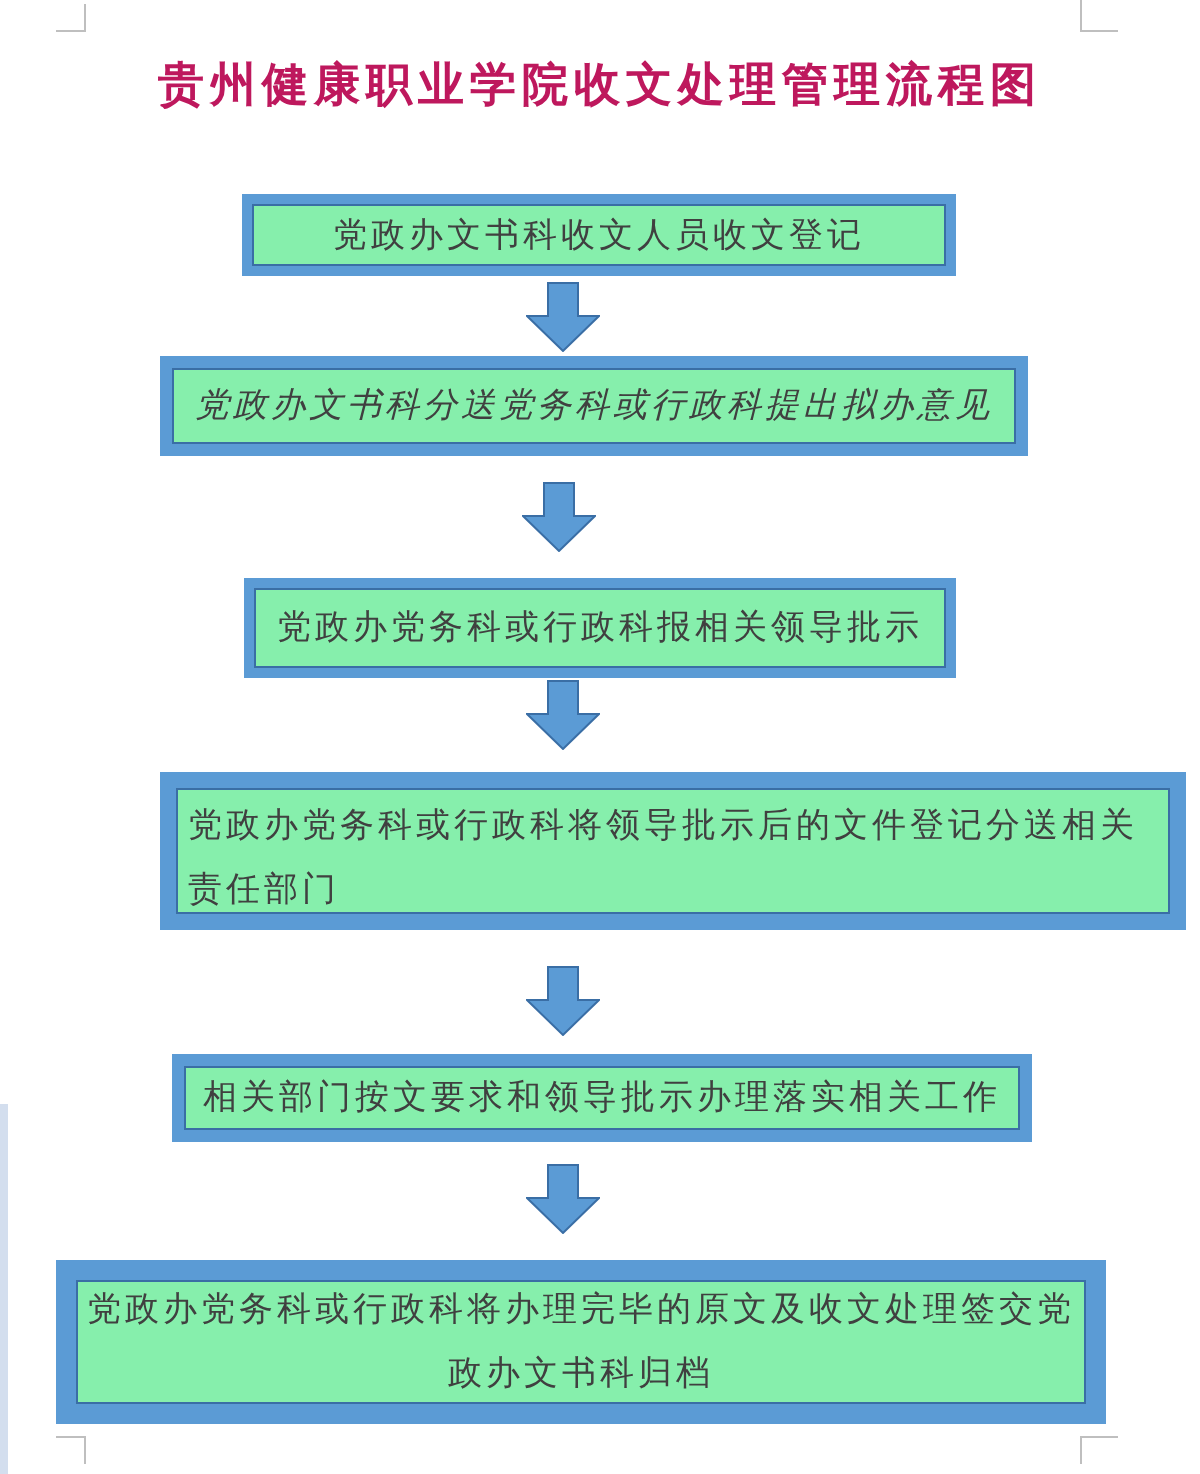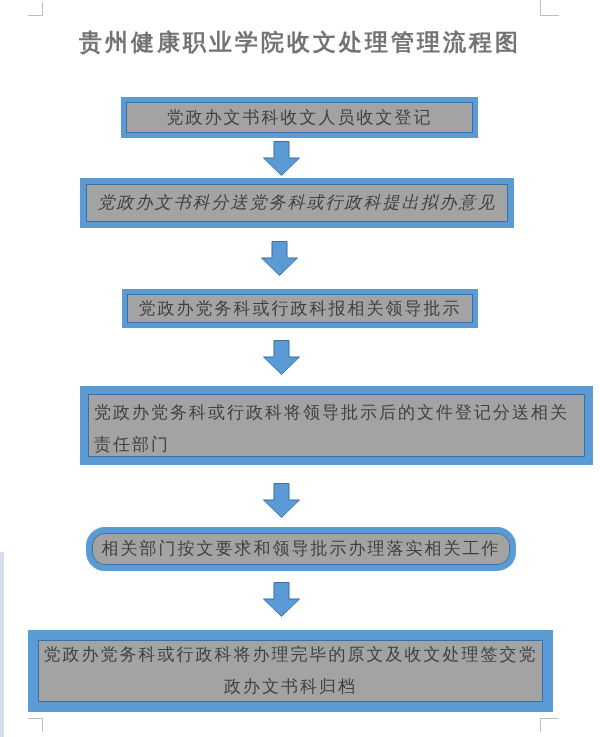--- a/index.html
+++ b/index.html
@@ -8,41 +8,41 @@
     background:#ffffff;
     font-family:"Liberation Serif","DejaVu Serif",serif;
     position:relative;
     overflow:hidden;
   }
   .page { position:absolute; left:0; top:0; width:600px; height:737px; background:var(--page-bg,#ffffff); }
 
   .title {
     position:absolute; top:27px; left:0; width:100%;
     text-align:center; font-size:23px; font-weight:bold;
-    letter-spacing:3px; color:#737373;
+    letter-spacing:3px; color:#be185d;
     white-space:nowrap;
   }
 
   .box {
     position:absolute;
-    background:#a3a3a3;
+    background:#86efac;
     border:5px solid var(--accent,#5b9bd5);
     box-shadow: inset 0 0 0 1px var(--accent-dark,#3a6ea5);
     color:var(--text,#404040);
     font-size:17px; letter-spacing:2px; line-height:32px;
     display:flex; align-items:center; justify-content:center;
     text-align:center;
   }
   .single { white-space:nowrap; }
   .b1 { left:121px; top:97px;  width:357px; height:41px; border-width:5px; }
   .b2 { left:80px;  top:178px; width:434px; height:50px; border-width:6px;font-style:italic; }
-  .b3 { left:122px; top:289px; width:356px; height:39px; border-width:5px; }
+  .b3 { left:122px; top:289px; width:356px; height:50px; border-width:5px; }
   .b4 { left:32px;  top:386px; width:513px; height:79px; border-width:8px;
         justify-content:flex-start; text-align:left; padding:0 6px; align-items:flex-start; padding-top:3px;margin-left:48px; }
-  .b5 { left:86px;  top:527px; width:430px; height:44px; border-width:6px;border-radius:19px; }
+  .b5 { left:86px;  top:527px; width:430px; height:44px; border-width:6px; }
   .b6 { left:28px;  top:630px; width:525px; height:82px; border-width:10px; padding:17px 5px; }
 
   .arrow { position:absolute; width:37px; height:35px; display:block; }
   .arrow polygon { fill:var(--accent,#5b9bd5); stroke:var(--accent-dark,#3a6ea5); stroke-width:1; }
   .a1 { left:263px; top:141px; }
   .a2 { left:261px; top:241px; }
   .a3 { left:263px; top:340px; }
   .a4 { left:263px; top:483px; }
   .a5 { left:263px; top:582px; }
 

